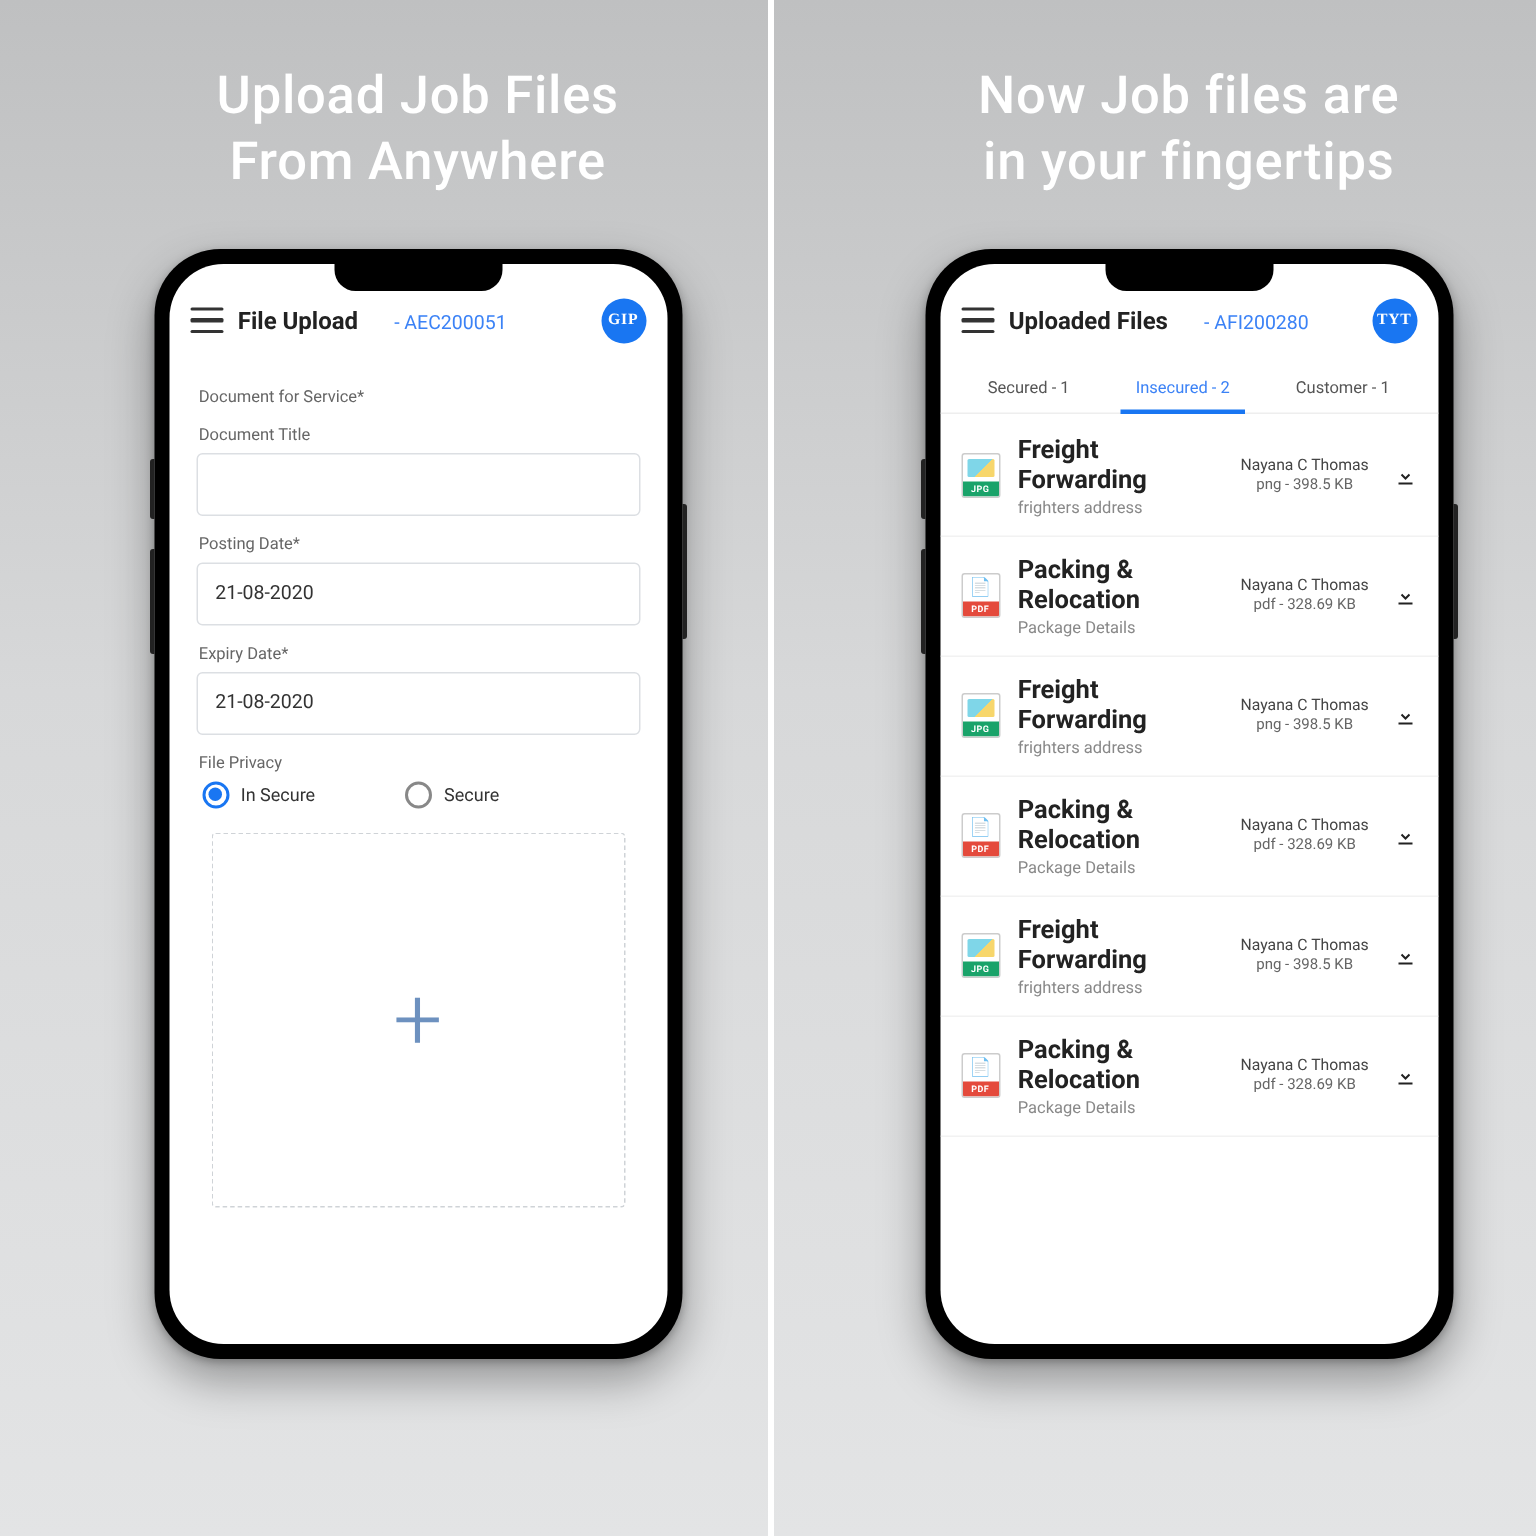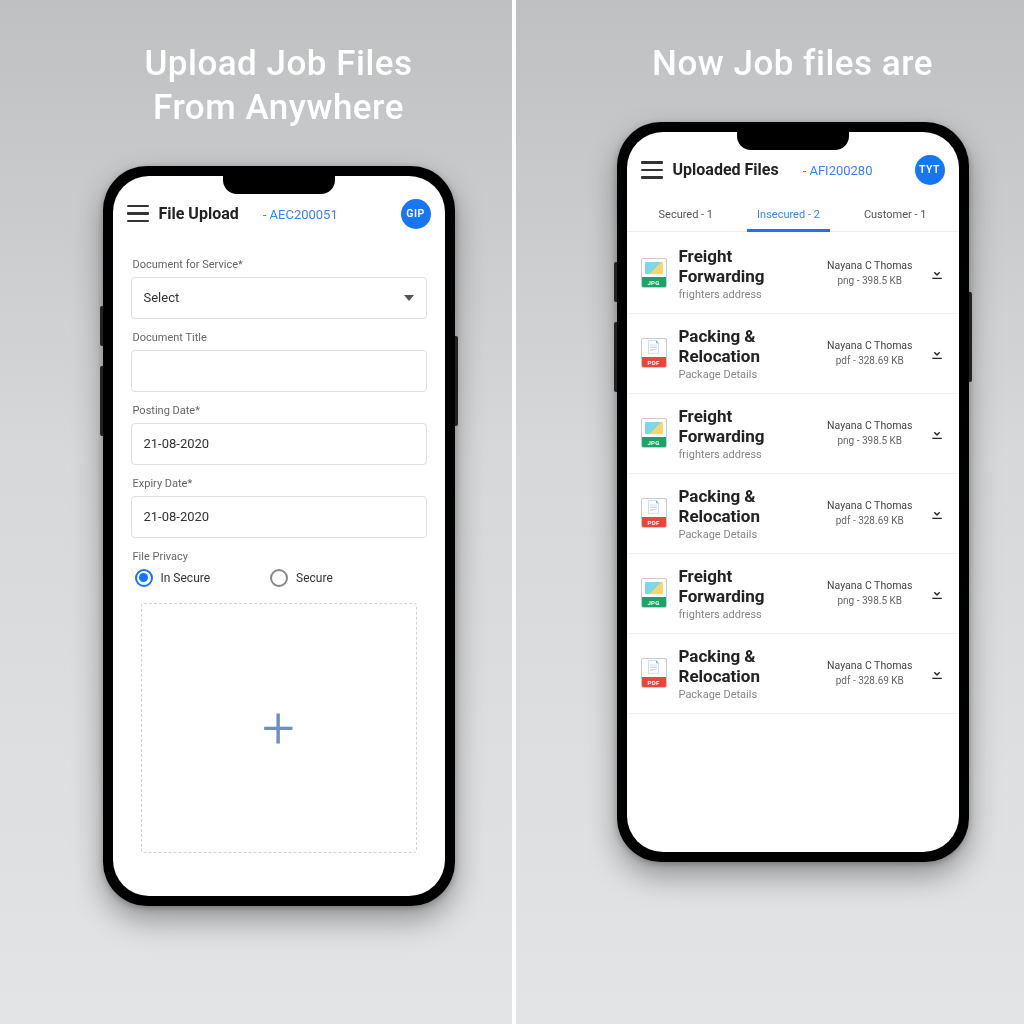--- a/index.html
+++ b/index.html
@@ -14,21 +14,21 @@
   .rbtn { position:absolute; right:-3px; top:170px; width:3px; height:90px; background:#222; border-radius:0 2px 2px 0; }
   .screen { width: 100%; height: 100%; background: #fff; border-radius: 36px; overflow: hidden; display: flex; flex-direction: column; position: relative; }
   .screen::after { content:""; position:absolute; top:0; left:50%; transform:translateX(-50%); width:112px; height:18px; background:#000; border-radius: 0 0 14px 14px; z-index: 5; }
 
   .appbar { height: 56px; display:flex; align-items:center; padding: 0 14px; gap: 10px; margin-top: 10px; }
   .menu-icon { width: 22px; display:flex; flex-direction:column; gap:5px; }
   .menu-icon div { height:2.5px; background:#333; border-radius:1px; }
   .title-wrap { display:flex; align-items:baseline; gap:24px; flex:1; }
   .title-main { font-weight:700; font-size:16px; color:#222; }
   .title-sub  { font-size:13px; color:#3b82f6; font-weight:400; }
-  .avatar { width:30px; height:30px; border-radius:50%; background:#1976f2; color:#fff; font-size:10.5px; font-weight:600; display:flex; align-items:center; justify-content:center; letter-spacing:.5px; }
+  .avatar { width:30px; height:30px; border-radius:50%; background:#1976f2; color:#fff; font-size:10.5px; font-weight:600; display:flex; align-items:center; justify-content:center; letter-spacing:.5px;font-family:Liberation Serif, serif; }
 
   .body { flex:1; padding: 4px 18px 18px; overflow:hidden; }
   .field-label { font-size:11px; color:#666; margin: 12px 2px 6px; }
   .input, .select { width:100%; height:42px; border:1px solid #dcdfe3; border-radius:4px; padding:0 12px; font-size:13px; color:#333; background:#fff; display:flex; align-items:center; justify-content:space-between; }
   .select .caret { width:0; height:0; border-left:5px solid transparent; border-right:5px solid transparent; border-top:6px solid #555; }
   .radio-row { display:flex; gap:60px; margin-top:6px; padding-left:4px; }
   .radio-opt { display:flex; align-items:center; gap:8px; font-size:12px; color:#333; }
   .radio { width:18px; height:18px; border-radius:50%; border:2px solid #888; display:flex; align-items:center; justify-content:center; }
   .radio.checked { border-color:#1976f2; }
   .radio.checked::after { content:""; width:9px; height:9px; border-radius:50%; background:#1976f2; }
@@ -78,24 +78,20 @@
           </div>
         <div class="title-wrap">
           <span class="title-main">File Upload</span>
           <span class="title-sub">- AEC200051</span>
         </div>
         <div class="avatar">GIP</div>
       </div>
 
       <div class="body">
         <div class="field-label">Document for Service*</div>
-        <div class="select">
-          <span>Select</span>
-            <span class="caret"></span>
-        </div>
 
         <div class="field-label">Document Title</div>
         <div class="input">
             <span></span>
           </div>
 
         <div class="field-label">Posting Date*</div>
         <div class="input">
             <span>21-08-2020</span>
           </div>
@@ -122,20 +118,21 @@
         </div>
       </div>
 
     </div>
   </div>
 </div>
 
 <div class="panel">
   <div class="promo-title">
     <span>Now Job files are</span><br>
+    <span>in your fingertips</span>
   </div>
 
   <div class="phone">
     <div class="rbtn"></div>
     <div class="screen">
 
       <div class="appbar">
         <div class="menu-icon">
             <div></div>
             <div></div>

